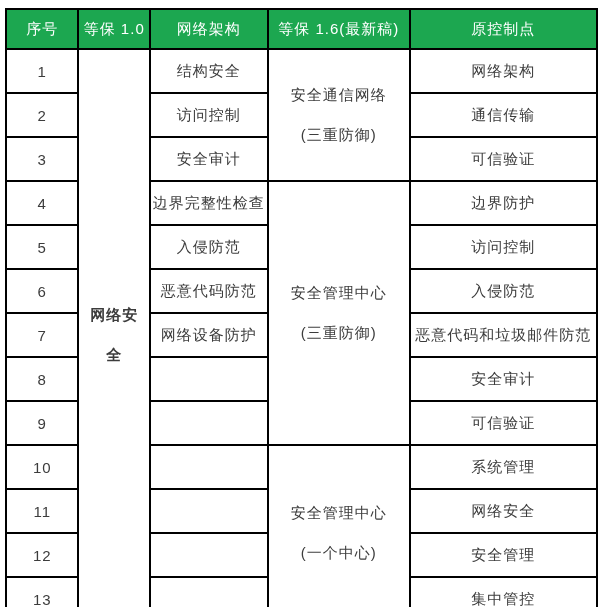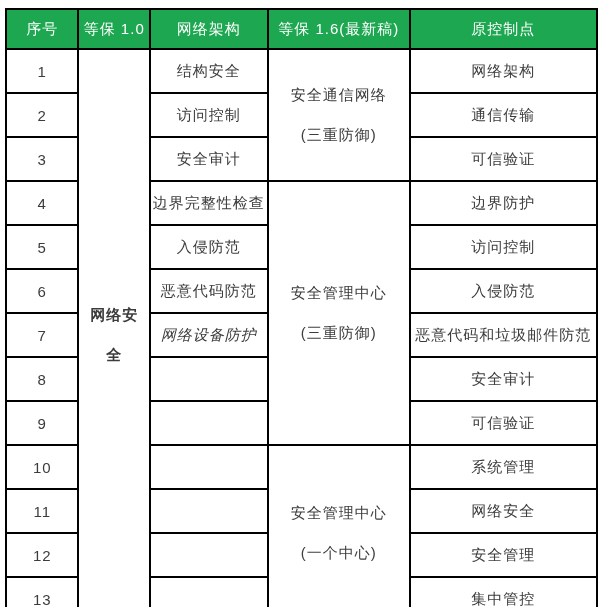--- a/index.html
+++ b/index.html
@@ -33,21 +33,21 @@
   }
   .cmp tbody td {
     font-size: 15px;
     color: var(--black, #3C3C3C);
     height: 42px;
     letter-spacing: 1px;
   }
   
   .c-green { color: var(--green, #2EB872); }
   .c-red   { color: var(--red, #ED1C1C); margin-top: 12px; }
-  .c-gray  { color: var(--gray, #C8C8C8); font-style: italic; }
+  .c-gray  { color: var(--gray, #C8C8C8); }
   .c-black { color: var(--black, #3C3C3C); margin-top: 24px; }
   
   td.cat-cell span {
     display: inline-block;
     width: 52px;
     line-height: 40px;
     word-break: break-all;
     font-weight: bold;
   }
   

